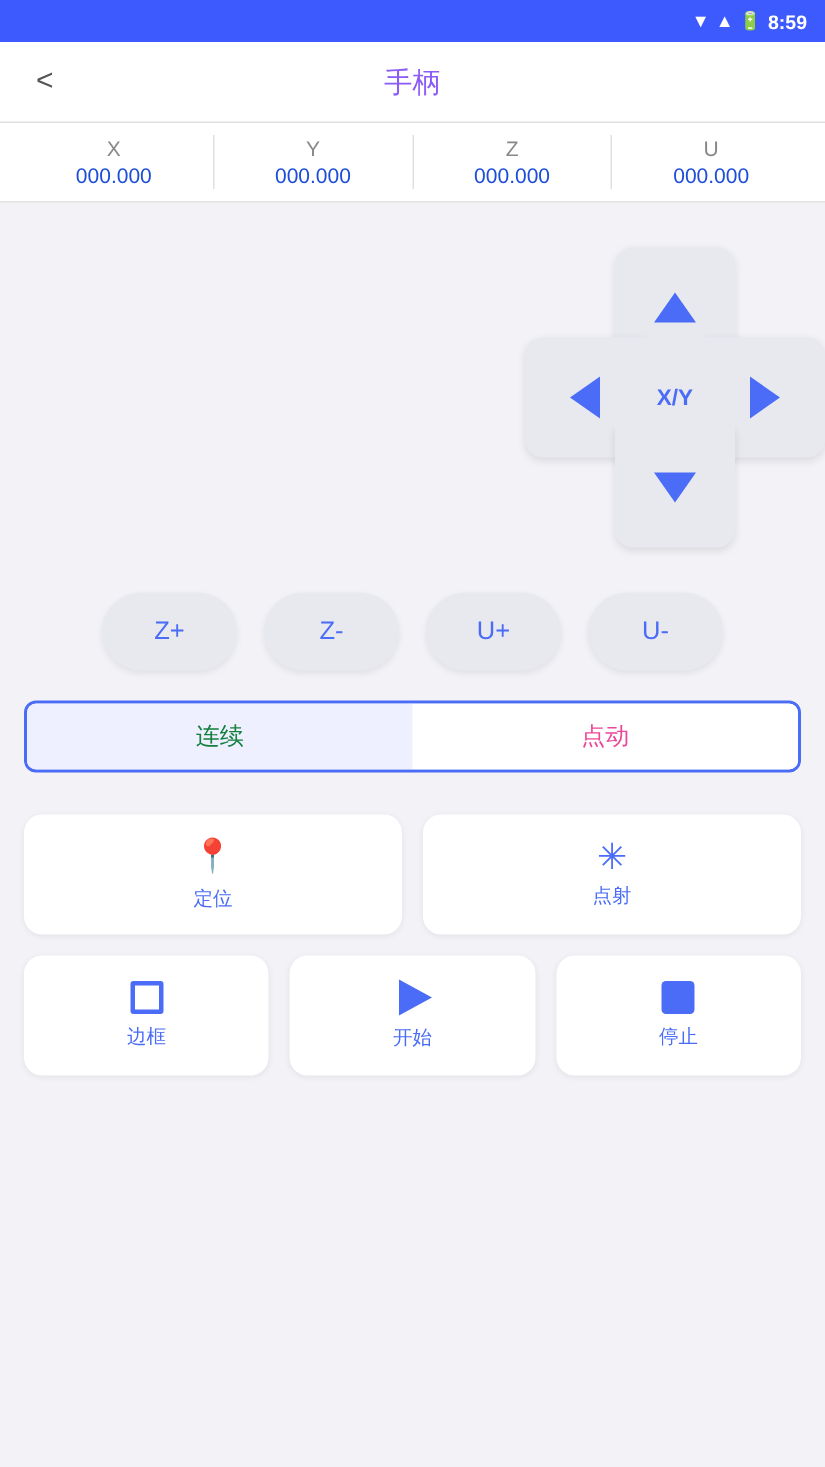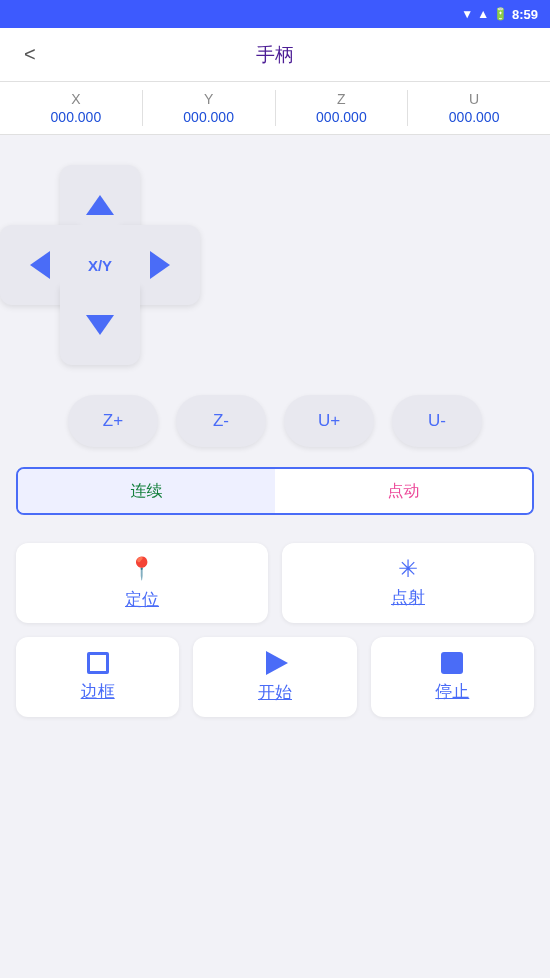--- a/index.html
+++ b/index.html
@@ -45,21 +45,21 @@
       background: #ffffff;
       display: flex;
       align-items: center;
       justify-content: center;
       position: relative;
       border-bottom: 1px solid #e0e0e0;
     }
     .header-title {
       font-size: 19px;
       font-weight: 500;
-      color: #4c1d95;
+      color: #8b5cf6;
     }
     .back-button {
       position: absolute;
       left: 16px;
       font-size: 20px;
       color: #555;
       cursor: pointer;
       padding: 4px 8px;
     }
 
@@ -90,21 +90,21 @@
     }
     .coord-divider {
       width: 1px;
       height: 36px;
       background: #e0e0e0;
     }
 
     
     .dpad-section {
       display: flex;
-      justify-content: flex-start;
+      justify-content: flex-end;
       align-items: center;
       padding: 30px 0 20px 0;
     }
 
     .dpad {
       width: 200px;
       height: 200px;
       position: relative;
     }
 
@@ -269,23 +269,22 @@
       border-radius: 12px;
       display: flex;
       flex-direction: column;
       align-items: center;
       justify-content: center;
       cursor: pointer;
       box-shadow: 0 1px 4px rgba(0,0,0,0.07);
       gap: 6px;
     }
     .action-btn-label {
-      font-size: 17px;
+      font-size: 13px;
       color: #4a6cf7;
-      text-decoration: underline;
     }
 
     
     .icon-location {
       color: #4a6cf7;
       font-size: 22px;
     }
     .icon-border {
       width: 22px;
       height: 22px;

